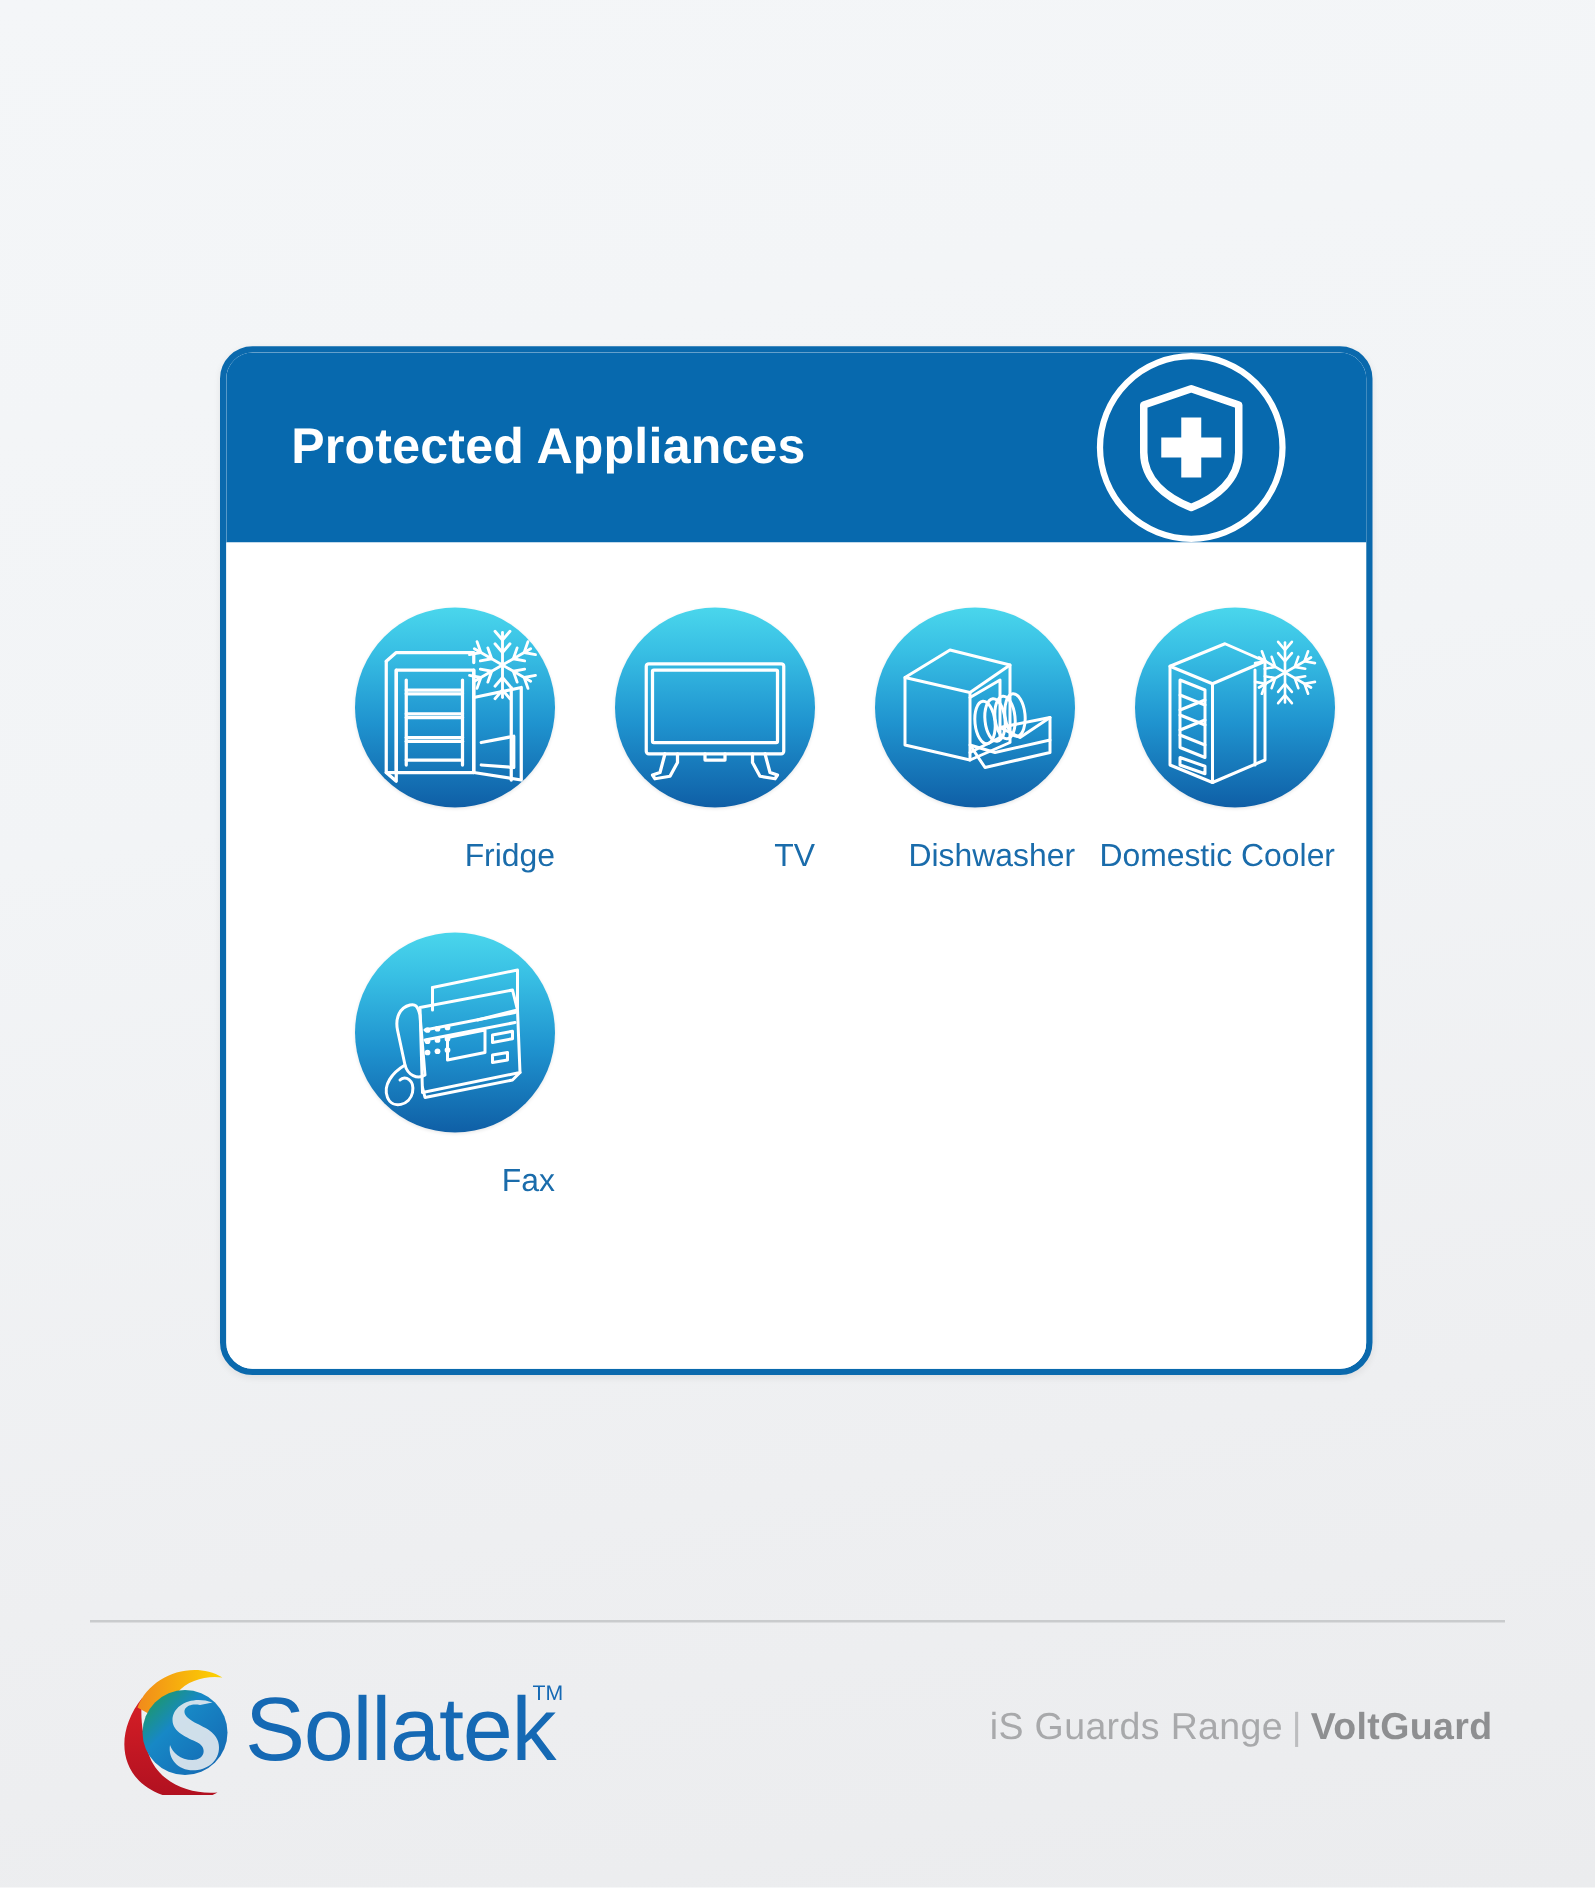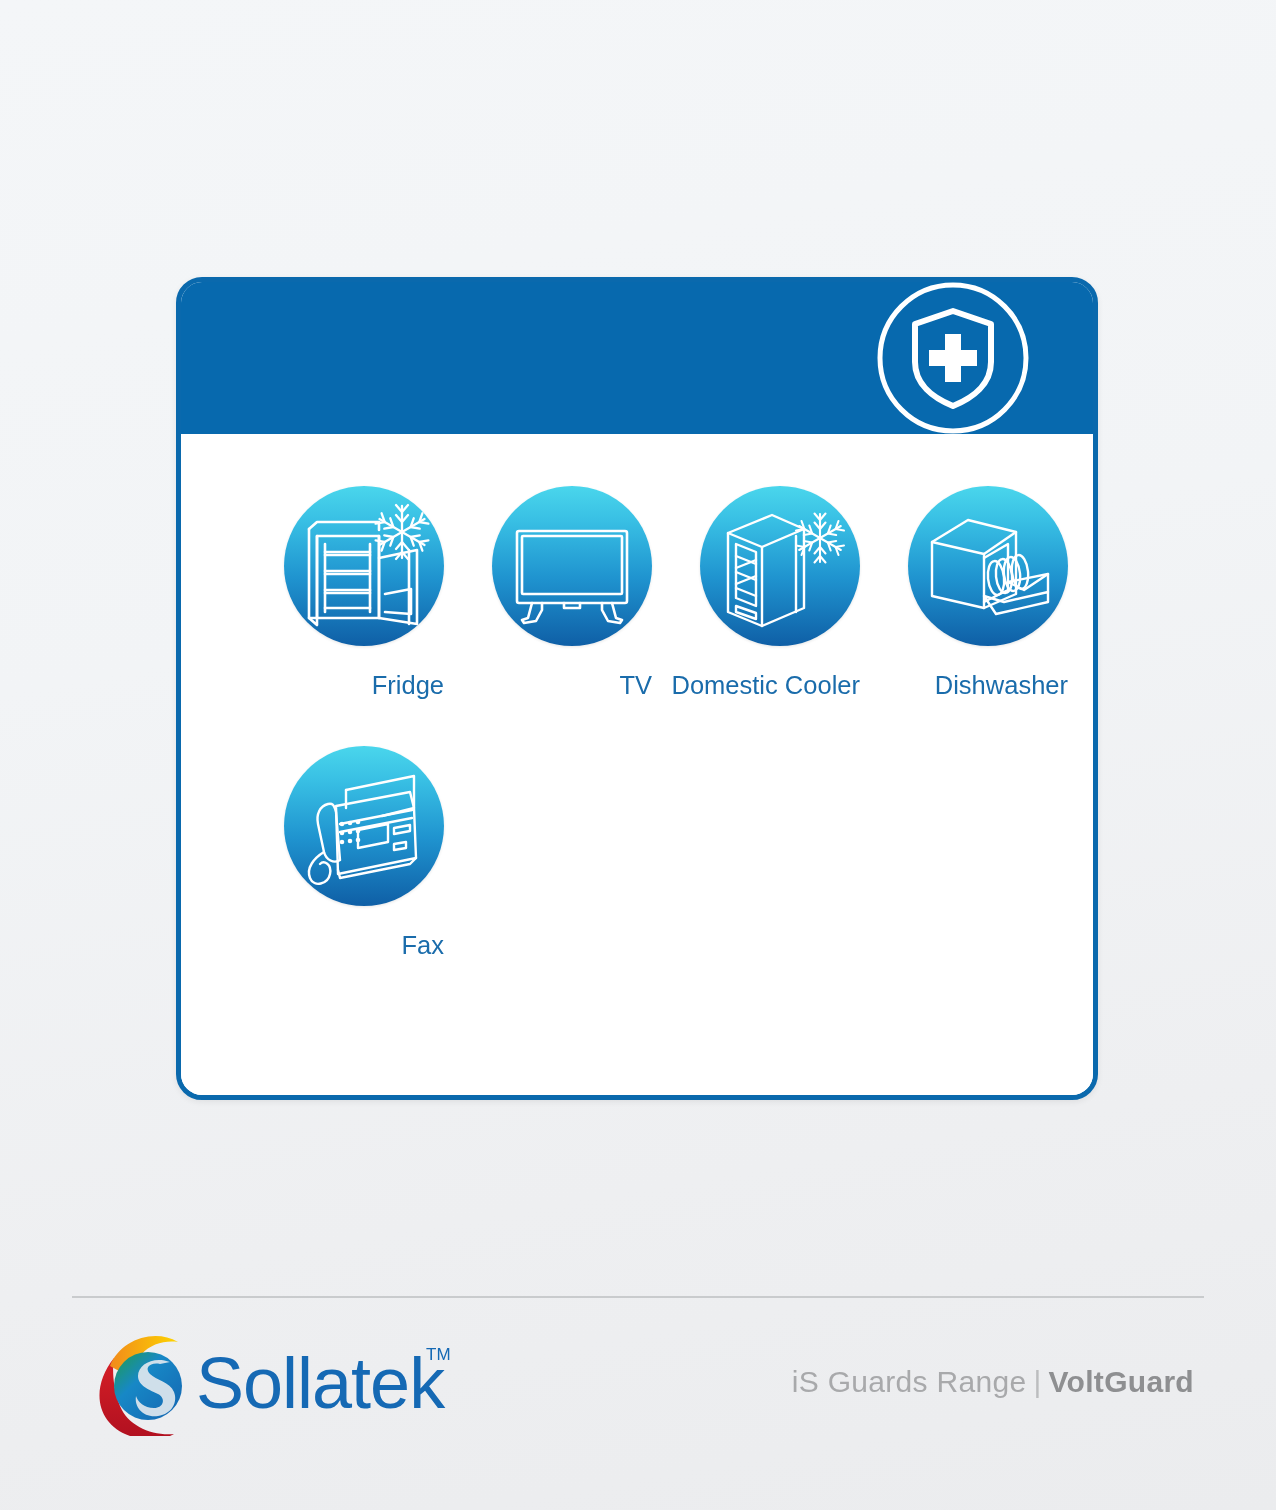--- a/index.html
+++ b/index.html
@@ -150,20 +150,21 @@
   }
   .footer-right .sep { color: #bcbdbf; padding: 0 7px; }
   .footer-right .product { color: #8e8f91; font-weight: bold; }
 </style>
 </head>
 <body>
 
 <div class="card">
 
   <div class="card-header">
+    <div class="card-title">Protected Appliances</div>
 
     <div class="shield-badge">
       <svg viewBox="0 0 160 160" xmlns="http://www.w3.org/2000/svg">
         <circle cx="80" cy="80" r="73" fill="none" stroke="#ffffff" stroke-width="5"></circle>
         <path d="M80 33 L118 46 L118 84 C118 106 100 120 80 128 C60 120 42 106 42 84 L42 46 Z" fill="none" stroke="#ffffff" stroke-width="6" stroke-linejoin="round"></path>
         <path d="M72 56 L88 56 L88 72 L104 72 L104 88 L88 88 L88 104 L72 104 L72 88 L56 88 L56 72 L72 72 Z" fill="#ffffff"></path>
       </svg>
     </div>
   </div>
 
@@ -233,20 +234,45 @@
             </svg>
           </div>
           <div class="cell-label">TV</div>
         </div>
 
         <div class="cell">
           <div class="icon-circle">
             <svg viewBox="0 0 160 160" xmlns="http://www.w3.org/2000/svg">
               <g fill="none" stroke="#ffffff" stroke-width="2.4" stroke-linejoin="round" stroke-linecap="round">
 
+                <path d="M24 56 L60 34 L108 46 L108 108 L76 122 L24 110 Z"></path>
+                <path d="M24 56 L76 68 L76 122"></path>
+                <path d="M76 68 L108 46"></path>
+
+                <path d="M76 72 L100 58 L100 104 L76 116"></path>
+
+                <path d="M76 110 L88 128 L140 116 L140 106 L96 116 Z"></path>
+                <path d="M100 96 L140 88 L140 106"></path>
+                <path d="M100 96 L116 104 L140 88"></path>
+
+                <ellipse cx="88" cy="92" rx="8" ry="17" transform="rotate(-6 88 92)"></ellipse>
+                <ellipse cx="96" cy="90" rx="8" ry="17" transform="rotate(-6 96 90)"></ellipse>
+                <ellipse cx="104" cy="88" rx="8" ry="17" transform="rotate(-6 104 88)"></ellipse>
+                <ellipse cx="112" cy="86" rx="8" ry="17" transform="rotate(-6 112 86)"></ellipse>
+              </g>
+            </svg>
+          </div>
+          <div class="cell-label">Dishwasher</div>
+        </div>
+
+        <div class="cell">
+          <div class="icon-circle">
+            <svg viewBox="0 0 160 160" xmlns="http://www.w3.org/2000/svg">
+              <g fill="none" stroke="#ffffff" stroke-width="2.4" stroke-linejoin="round" stroke-linecap="round">
+
                 <path d="M28 47 L72 29 L104 43 L104 122 L62 140 L28 126 Z"></path>
                 <path d="M28 47 L62 61 L62 140"></path>
                 <path d="M62 61 L104 43"></path>
 
                 <path d="M36 58 L56 66 L56 120 L36 112 Z"></path>
 
                 <path d="M36 70 L56 78 M36 82 L56 74 M36 86 L56 94 M36 98 L56 90 M36 102 L56 110"></path>
 
                 <path d="M36 120 L56 127 L56 133 L36 126 Z"></path>
 
@@ -266,45 +292,20 @@
                   <path d="M0 18 l-5.5 6.5 M0 18 l5.5 6.5 M0 9 l-5.5 6.5 M0 9 l5.5 6.5"></path>
                 </g>
                 <g transform="rotate(120)">
                   <path d="M0 -18 l-5.5 -6.5 M0 -18 l5.5 -6.5 M0 -9 l-5.5 -6.5 M0 -9 l5.5 -6.5"></path>
                   <path d="M0 18 l-5.5 6.5 M0 18 l5.5 6.5 M0 9 l-5.5 6.5 M0 9 l5.5 6.5"></path>
                 </g>
               </g>
             </svg>
           </div>
           <div class="cell-label">Domestic Cooler</div>
-        </div>
-
-        <div class="cell">
-          <div class="icon-circle">
-            <svg viewBox="0 0 160 160" xmlns="http://www.w3.org/2000/svg">
-              <g fill="none" stroke="#ffffff" stroke-width="2.4" stroke-linejoin="round" stroke-linecap="round">
-
-                <path d="M24 56 L60 34 L108 46 L108 108 L76 122 L24 110 Z"></path>
-                <path d="M24 56 L76 68 L76 122"></path>
-                <path d="M76 68 L108 46"></path>
-
-                <path d="M76 72 L100 58 L100 104 L76 116"></path>
-
-                <path d="M76 110 L88 128 L140 116 L140 106 L96 116 Z"></path>
-                <path d="M100 96 L140 88 L140 106"></path>
-                <path d="M100 96 L116 104 L140 88"></path>
-
-                <ellipse cx="88" cy="92" rx="8" ry="17" transform="rotate(-6 88 92)"></ellipse>
-                <ellipse cx="96" cy="90" rx="8" ry="17" transform="rotate(-6 96 90)"></ellipse>
-                <ellipse cx="104" cy="88" rx="8" ry="17" transform="rotate(-6 104 88)"></ellipse>
-                <ellipse cx="112" cy="86" rx="8" ry="17" transform="rotate(-6 112 86)"></ellipse>
-              </g>
-            </svg>
-          </div>
-          <div class="cell-label">Dishwasher</div>
         </div>
 
       </div>
 
       <div class="row row-2">
 
 
 
         <div class="cell">
           <div class="icon-circle">

